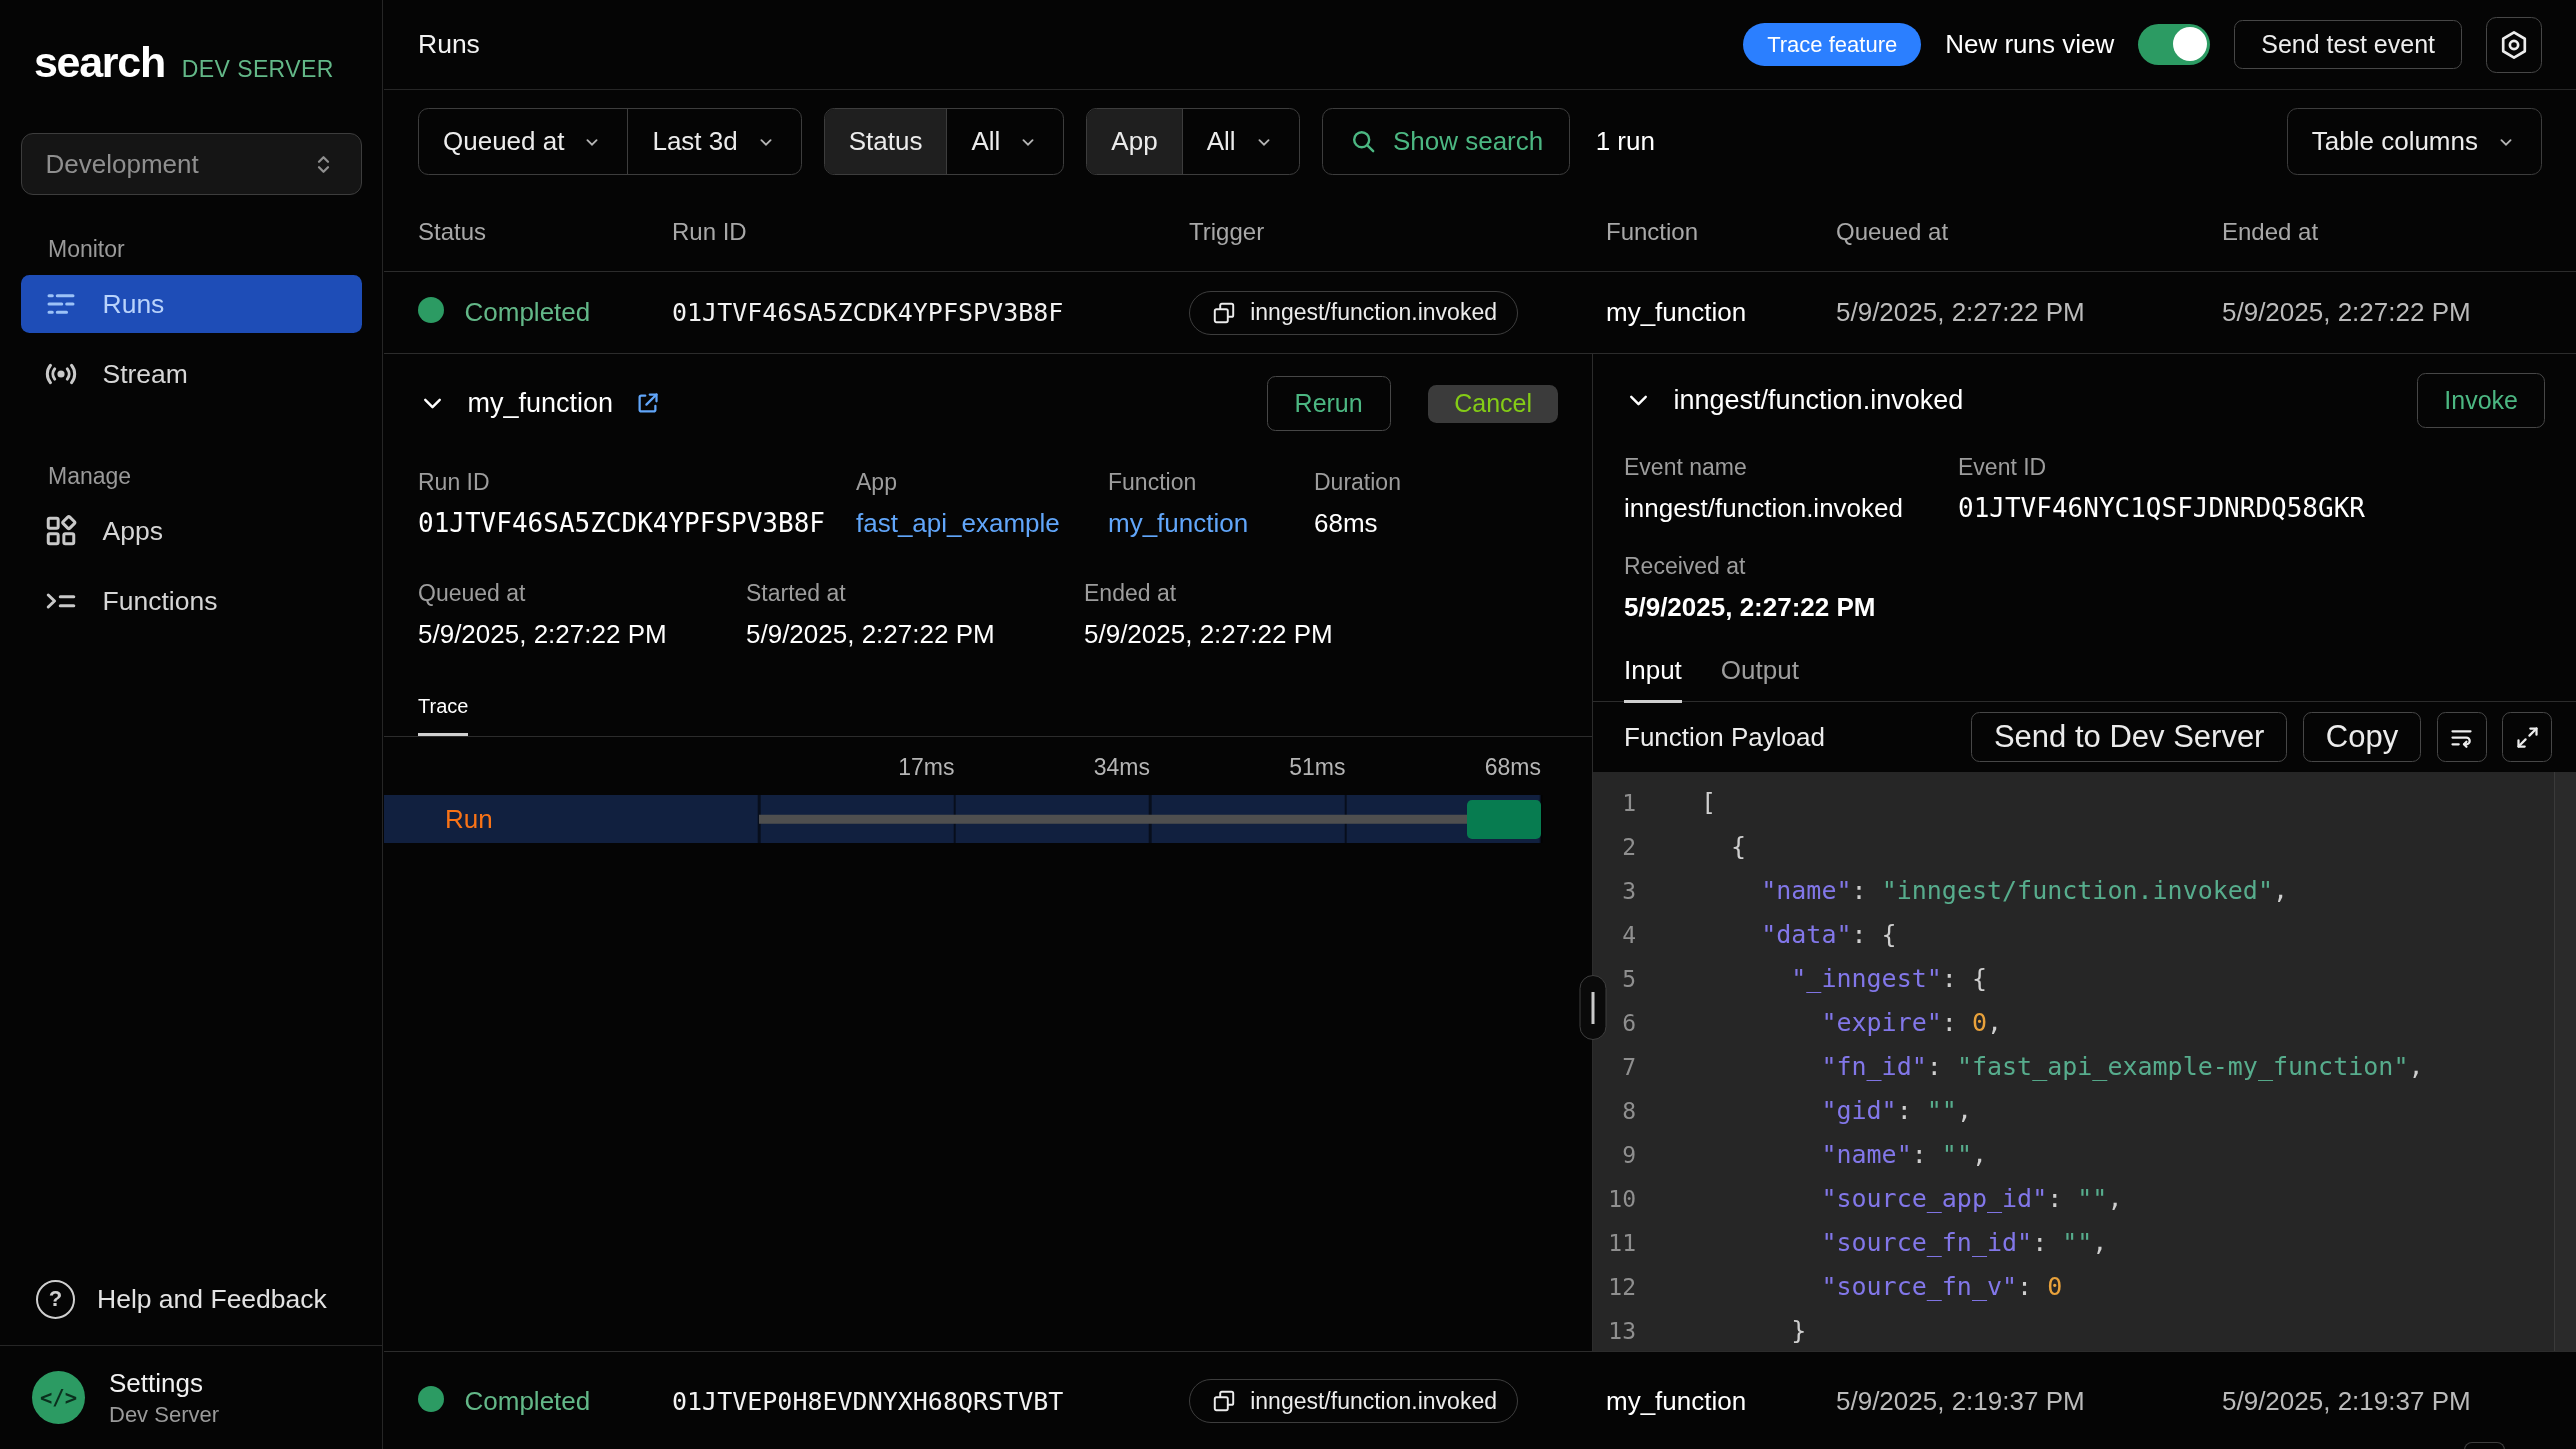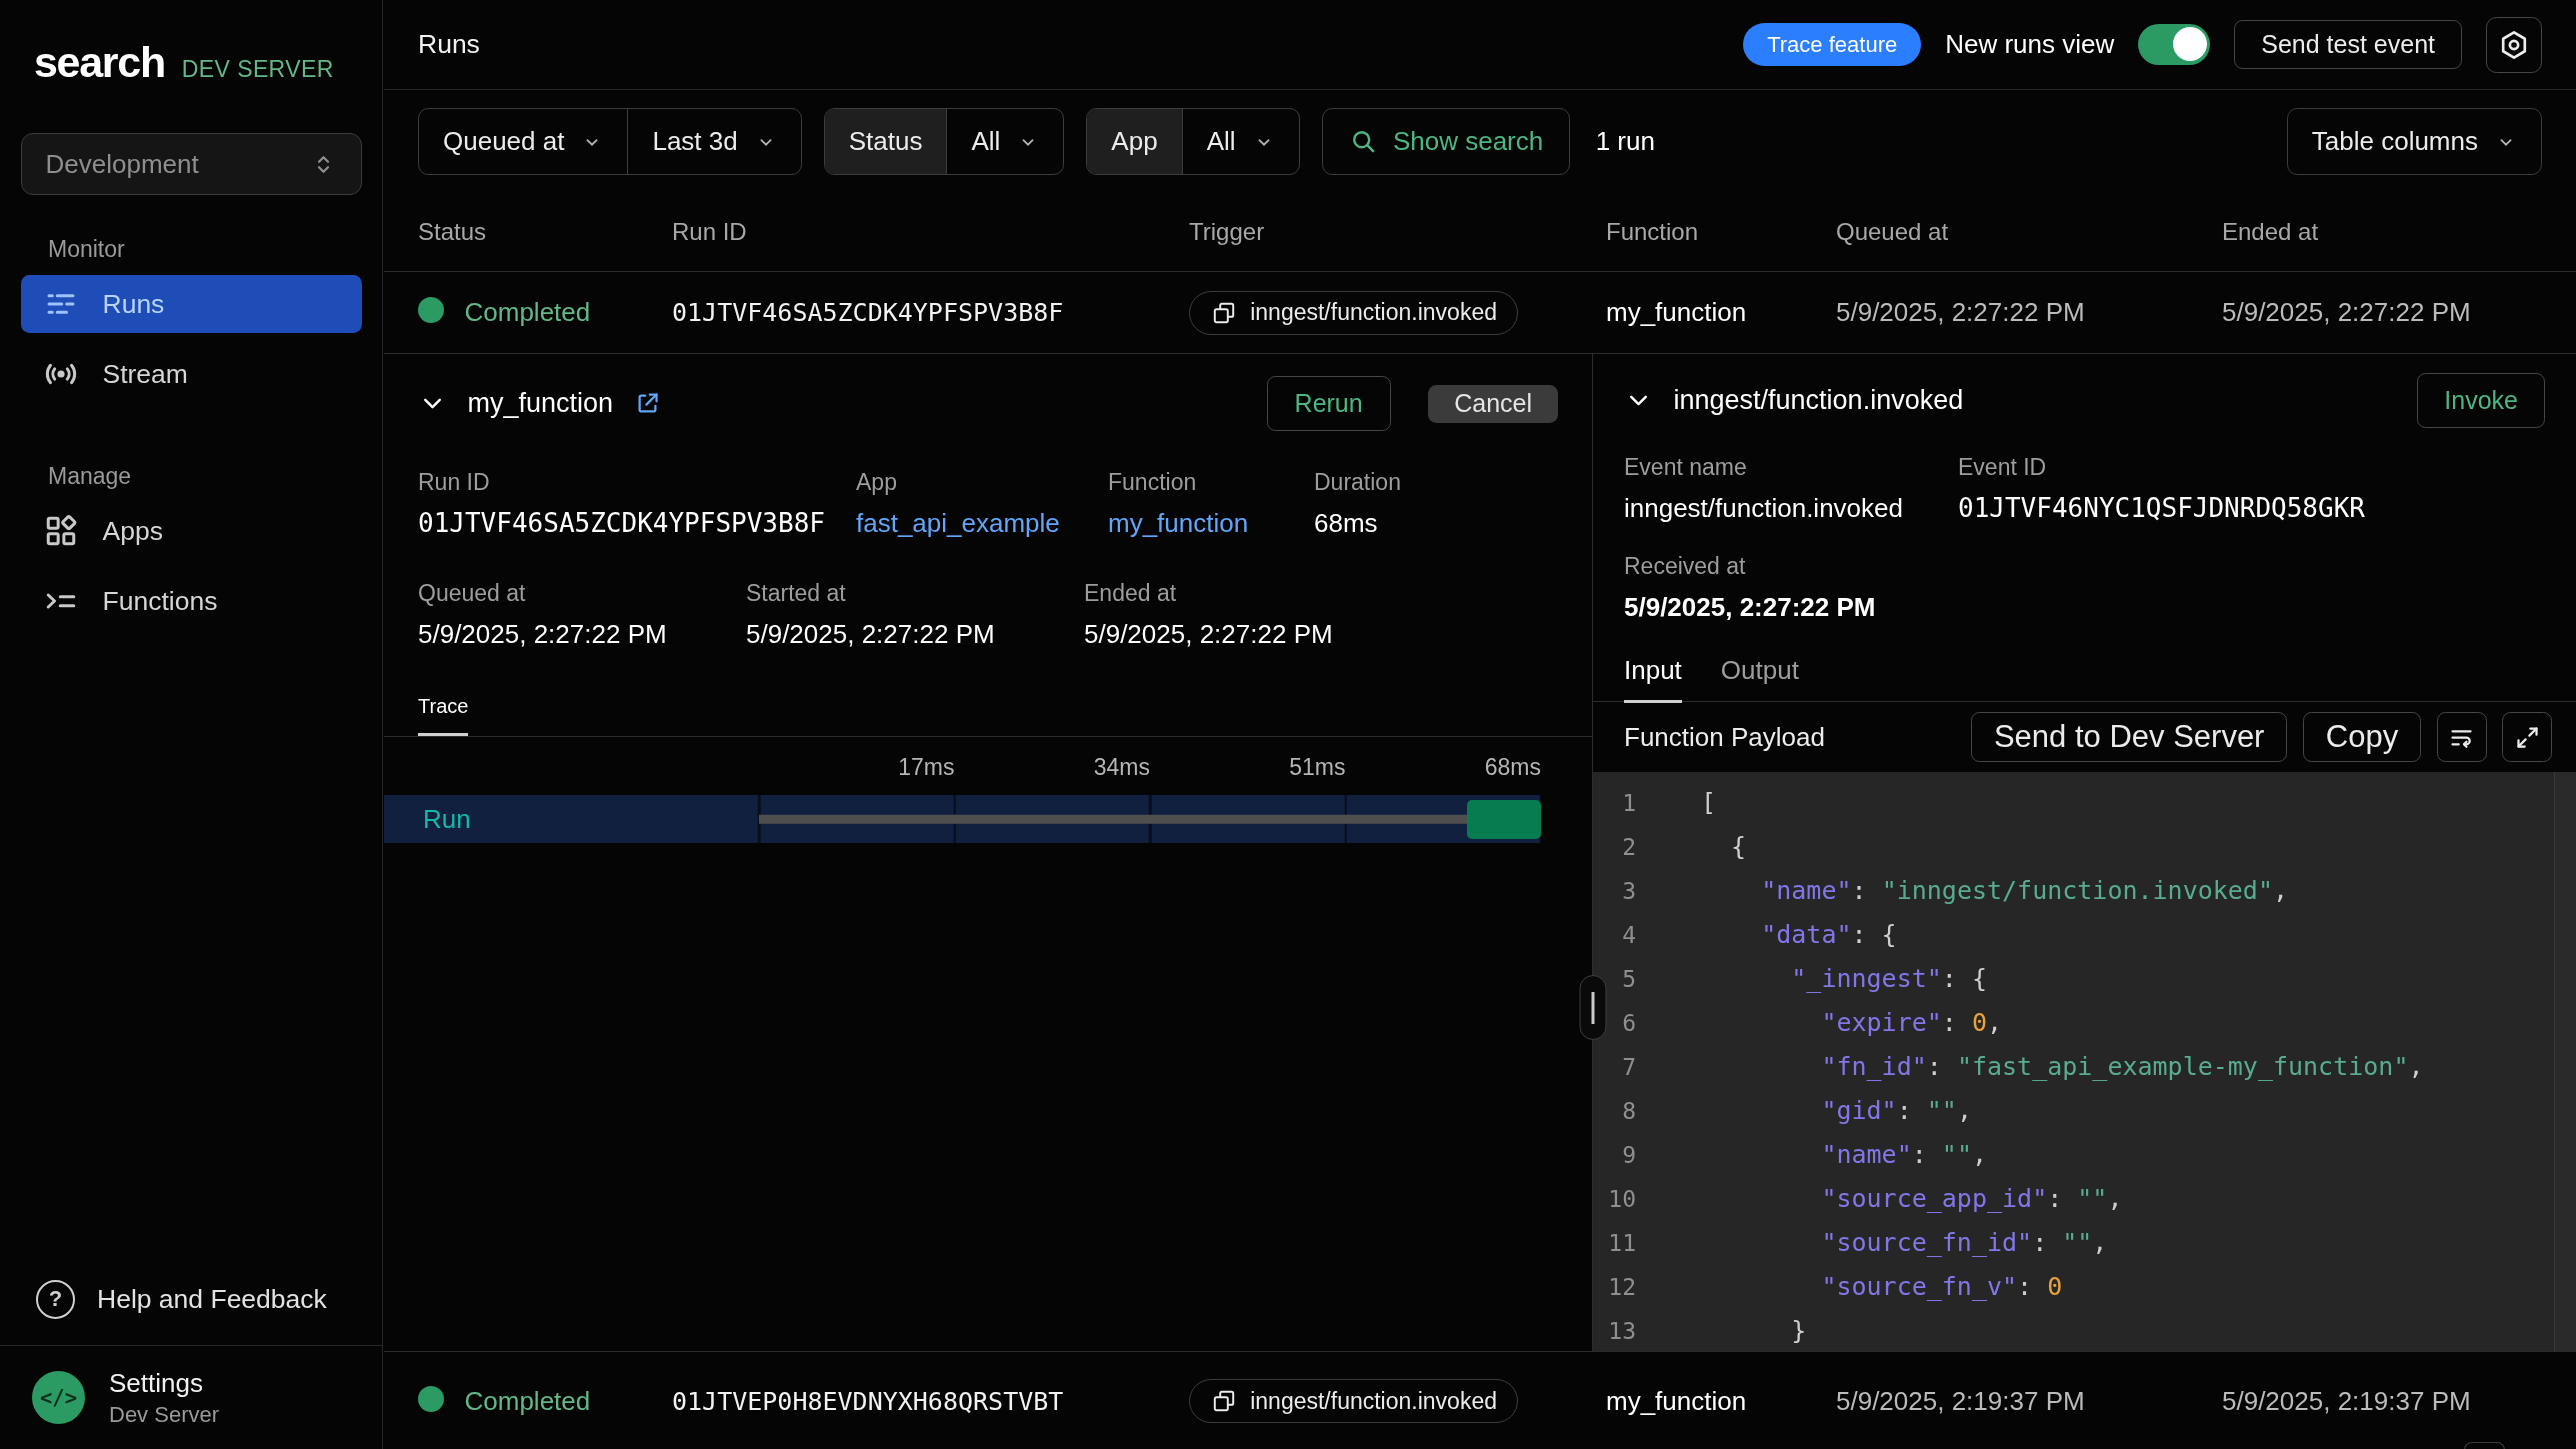--- a/index.html
+++ b/index.html
@@ -99,36 +99,36 @@
   .cell-time { font-size: 26px; color: #bbbbbb; }
 
   
   .detail-split { height: 997px; display: flex; min-height: 0; position: relative; flex: none; }
   .left-panel { width: 1209px; flex: none; border-right: 0.9px solid #2c2c2c; display: flex; flex-direction: column; }
   .right-panel { flex: 1; min-width: 0; display: flex; flex-direction: column; }
 
   .detail-head { display: flex; align-items: center; padding: 22px 34px 0; gap: 20.5px; }
   .detail-title { font-size: 27px; color: #fff; }
   .rerun-btn { border: 0.9px solid #474747; border-radius: 8.5px; height: 55px; padding: 0 27px; color: #4cb782; font-size: 25px; display: flex; align-items: center; background: transparent; cursor: pointer; }
-  .cancel-btn { background: #3b3b3b; border: none; border-radius: 8.5px; height: 38px; padding: 0 26px; color: #e5e5e5; font-size: 25px; display: flex; align-items: center; margin-left: 17px; cursor: pointer; }
+  .cancel-btn { background: #3b3b3b; border: none; border-radius: 8.5px; height: 38px; padding: 0 26px; color: #84cc16; font-size: 25px; display: flex; align-items: center; margin-left: 17px; cursor: pointer; }
 
   .meta-label { font-size: 23px; color: #9d9d9d; }
   .meta-value { font-size: 26px; color: #fff; margin-top: 12px; }
   .meta-value.link { color: #61a6fa; cursor: pointer; }
   .meta-grid1 { display: grid; grid-template-columns: 438px 252px 206px auto; padding: 0 34px; margin-top: 38px; }
   .meta-grid2 { display: grid; grid-template-columns: 328px 338px auto; padding: 0 34px; margin-top: 41px; }
 
   .trace-tabs { margin-top: 39px; padding: 0 34px; border-bottom: 0.9px solid #2c2c2c; }
   .trace-tab { display: inline-block; padding-bottom: 15.4px; border-bottom: 3.4px solid #d0d0d0; font-size: 20px; color: #fff; cursor: pointer; }
 
   .timeline { position: relative; margin-top: 5.1px; height: 137px; }
   .trace-ticks { position: absolute; left: 375px; width: 782px; top: 12px; height: 31px; }
   .trace-tick { position: absolute; transform: translateX(-100%); font-size: 23px; color: #b5b5b5; white-space: nowrap; }
   .trace-row { position: absolute; top: 53px; left: 0; width: 1157px; height: 48px; background: #11203f; display: flex; align-items: center; cursor: pointer; }
-  .trace-row-label { padding-left: 39px; font-size: 26px; color: #14b8a6; position: relative; z-index: 2; }
+  .trace-row-label { padding-left: 39px; font-size: 26px; color: #f97316; position: relative; z-index: 2; margin-left: 22px; }
   .trace-chart { position: absolute; left: 375px; width: 782px; top: 0; bottom: 0; }
   .gridline { position: absolute; top: 0; bottom: 0; width: 2.6px; background: rgba(0,0,0,0.55); transform: translateX(-50%); }
   .trace-queue-line { position: absolute; top: 50%; height: 8.5px; transform: translateY(-50%); background: #4f4f4f; }
   .trace-exec-block { position: absolute; top: 4.3px; bottom: 4.3px; background: #077c50; border-radius: 5.1px; }
 
   
   .event-head { display: flex; align-items: center; padding: 19px 31px 0; gap: 20.5px; }
   .event-title { font-size: 27px; color: #fff; }
   .invoke-btn { border: 0.9px solid #474747; border-radius: 8.5px; height: 55px; padding: 0 26px; color: #4cb782; font-size: 25px; display: flex; align-items: center; background: transparent; cursor: pointer; }
   .event-meta { display: grid; grid-template-columns: 334px auto; padding: 0 31px; margin-top: 26px; }

